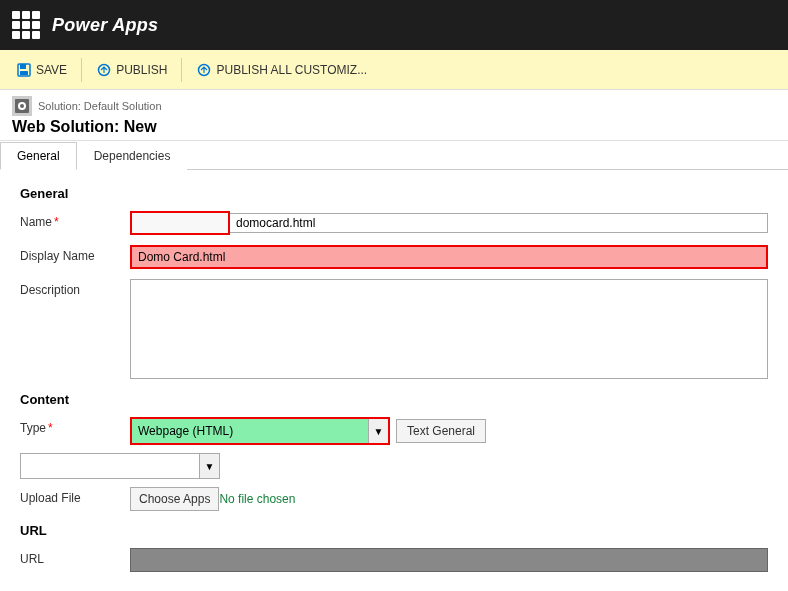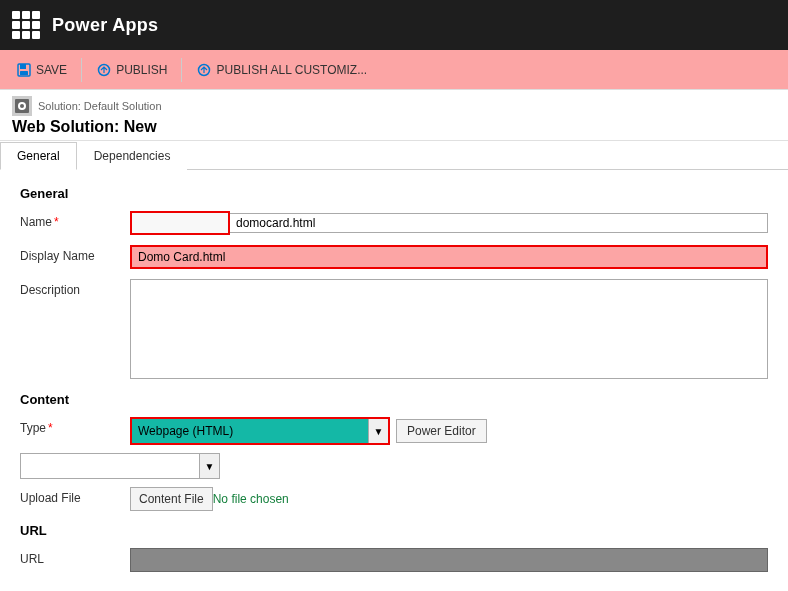--- a/index.html
+++ b/index.html
@@ -26,25 +26,26 @@
     .top-bar-waffle span {
       background: #fff;
       display: block;
       border-radius: 1px;
     }
     .top-bar-title {
       color: #fff;
       font-size: 18px;
       font-weight: 600;
       letter-spacing: 0.3px;
+      font-style: italic;
     }
 
     
     .toolbar {
-      background: #fca5a5;
+      background: #fef9c3;
       border-bottom: 1px solid #ddd;
       height: 40px;
       display: flex;
       align-items: center;
       padding: 0 8px;
       gap: 4px;
     }
     .toolbar-btn {
       display: flex;
       align-items: center;
@@ -211,21 +212,21 @@
     
     .type-row {
       display: flex;
       align-items: center;
       gap: 6px;
     }
     .type-select-wrapper {
       display: flex;
       align-items: center;
       border: 2px solid #e00;
-      background: #14b8a6;
+      background: #86efac;
       flex: 0 0 auto;
       width: 260px;
     }
     .type-select {
       border: none;
       outline: none;
       padding: 3px 6px;
       font-size: 12px;
       height: 24px;
       width: 100%;
@@ -410,40 +411,40 @@
             <option>Webpage (HTML)</option>
             <option>Script (JScript)</option>
             <option>Style Sheet (CSS)</option>
             <option>Data (XML)</option>
             <option>PNG format</option>
             <option>JPG format</option>
             <option>GIF format</option>
           </select>
           <div class="select-arrow">▼</div>
         </div>
-        <button class="text-editor-btn">Power Editor</button>
+        <button class="text-editor-btn">Text General</button>
       </div>
     </div>
   </div>
 
   <div class="form-row">
     <div class="form-field">
       <div class="language-select-wrapper">
         <select class="language-select">
           <option></option>
         </select>
         <div class="select-arrow">▼</div>
       </div>
     </div>
   </div>
 
   <div class="form-row">
     <div class="form-label">Upload File</div>
     <div class="form-field" style="display:flex;align-items:center;">
-      <button class="choose-file-btn">Content File</button>
+      <button class="choose-file-btn">Choose Apps</button>
       <span class="no-file-text">No file chosen</span>
     </div>
   </div>
 
   <div class="section-title" style="margin-top:10px;">URL</div>
 
   <div class="form-row">
     <div class="form-label">URL</div>
     <div class="form-field">
       <div class="url-display"></div>

